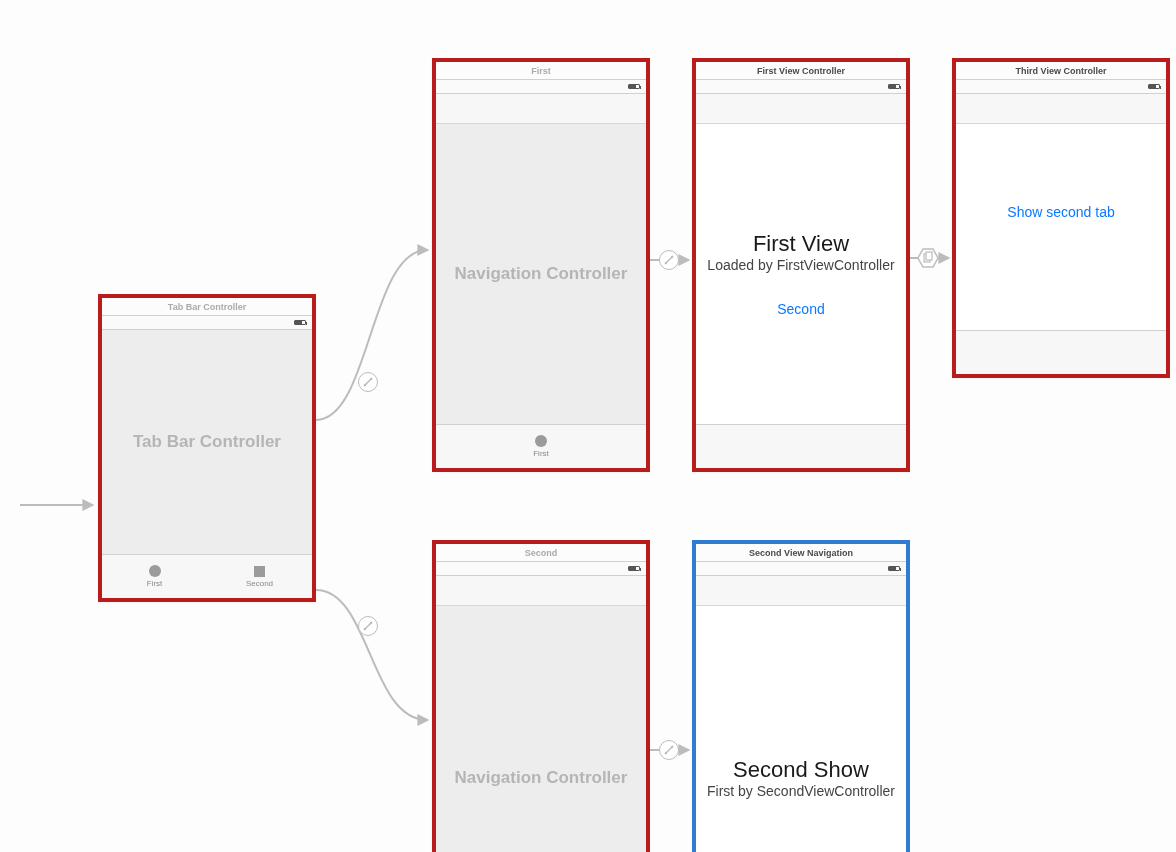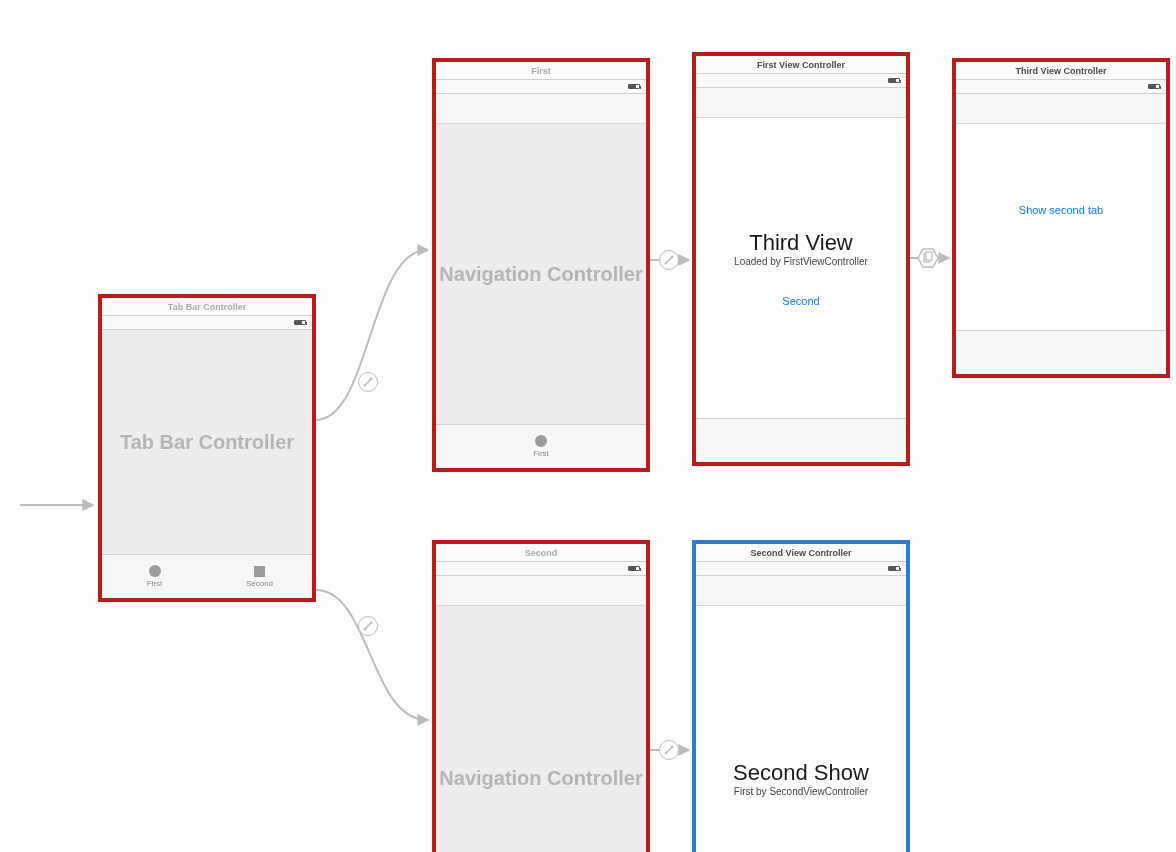--- a/index.html
+++ b/index.html
@@ -59,21 +59,21 @@
   .scene-body {
     display: flex;
     flex-direction: column;
     height: calc(100% - 18px);
   }
   .gray-content { background: #ededed; }
   .white-content { background: #fff; }
 
   .scene.dimmed .title-bar,
   .scene.dimmed .content-label { color: #aaaaaa; }
-  .dim-big-label { font-size: 20px; font-weight: 700; color: #b5b5b5; }
+  .dim-big-label { font-size: 17px; font-weight: 700; color: #b5b5b5; }
 
   .tab-bar {
     height: 44px;
     background: #f7f7f7;
     border-top: 1px solid #d0d0d0;
     display: flex;
   }
   .tab-item {
     flex: 1;
     display: flex;
@@ -88,22 +88,22 @@
     width: 12px; height: 12px;
     border-radius: 50%;
     background: #9b9b9b;
   }
   .tab-icon-square {
     width: 11px; height: 11px;
     background: #9b9b9b;
   }
 
   .first-view-title { font-size: 22px; font-weight: 400; color: #1a1a1a; }
-  .first-view-sub { font-size: 10px; color: #444; }
-  .link-button { font-size: 11px; color: #0a79ff; margin-top: 28px; cursor: pointer; }
+  .first-view-sub { font-size: 14px; color: #444; }
+  .link-button { font-size: 14px; color: #0a79ff; margin-top: 28px; cursor: pointer; }
 
   .selected { border-color: #2f7dd1; }
 
   
   .segue-circle {
     position: absolute;
     width: 20px; height: 20px;
     border: 1.5px solid #bcbcbc;
     border-radius: 50%;
     background: #fff;
@@ -201,29 +201,29 @@
   </div>
 
   <div class="segue-circle" style="left:659px; top:250px;">
     <svg viewBox="0 0 10 10">
         <line x1="1" y1="9" x2="9" y2="1" stroke="#bcbcbc" stroke-width="1.5"></line>
         <circle cx="2" cy="8" r="1.2" fill="#bcbcbc"></circle>
         <circle cx="8" cy="2" r="1.2" fill="#bcbcbc"></circle>
       </svg>
   </div>
 
-  <div class="scene" style="left:692px; top:52px; width:218px; height:414px;">
+  <div class="scene" style="left:692px; top:58px; width:218px; height:414px;">
     <div class="title-bar">First View Controller</div>
     <div class="scene-body">
       <div class="status-bar">
         <span class="battery-icon"></span>
       </div>
       <div class="nav-bar"></div>
       <div class="content white-content">
-        <span class="first-view-title">Third View</span>
+        <span class="first-view-title">First View</span>
         <span class="first-view-sub">Loaded by FirstViewController</span>
         <span class="link-button">Second</span>
       </div>
       <div style="height:44px; background:#f7f7f7; border-top:1px solid #d0d0d0;"></div>
     </div>
   </div>
 
   <div class="segue-hex" style="left:917px; top:247px;">
     <svg width="22" height="22" viewBox="0 0 22 22">
       <polygon points="6,2 16,2 21,11 16,20 6,20 1,11" fill="#fff" stroke="#bcbcbc" stroke-width="1.5"></polygon>
@@ -261,21 +261,21 @@
 
   <div class="segue-circle" style="left:659px; top:740px;">
     <svg viewBox="0 0 10 10">
         <line x1="1" y1="9" x2="9" y2="1" stroke="#bcbcbc" stroke-width="1.5"></line>
         <circle cx="2" cy="8" r="1.2" fill="#bcbcbc"></circle>
         <circle cx="8" cy="2" r="1.2" fill="#bcbcbc"></circle>
       </svg>
   </div>
 
   <div class="scene selected" style="left:692px; top:540px; width:218px; height:414px;">
-    <div class="title-bar">Second View Controller</div>
+    <div class="title-bar">Second View Navigation</div>
     <div class="scene-body">
       <div class="status-bar">
         <span class="battery-icon"></span>
       </div>
       <div class="nav-bar"></div>
       <div class="content white-content">
         <span class="first-view-title">Second Show</span>
         <span class="first-view-sub">First by SecondViewController</span>
       </div>
     </div>

